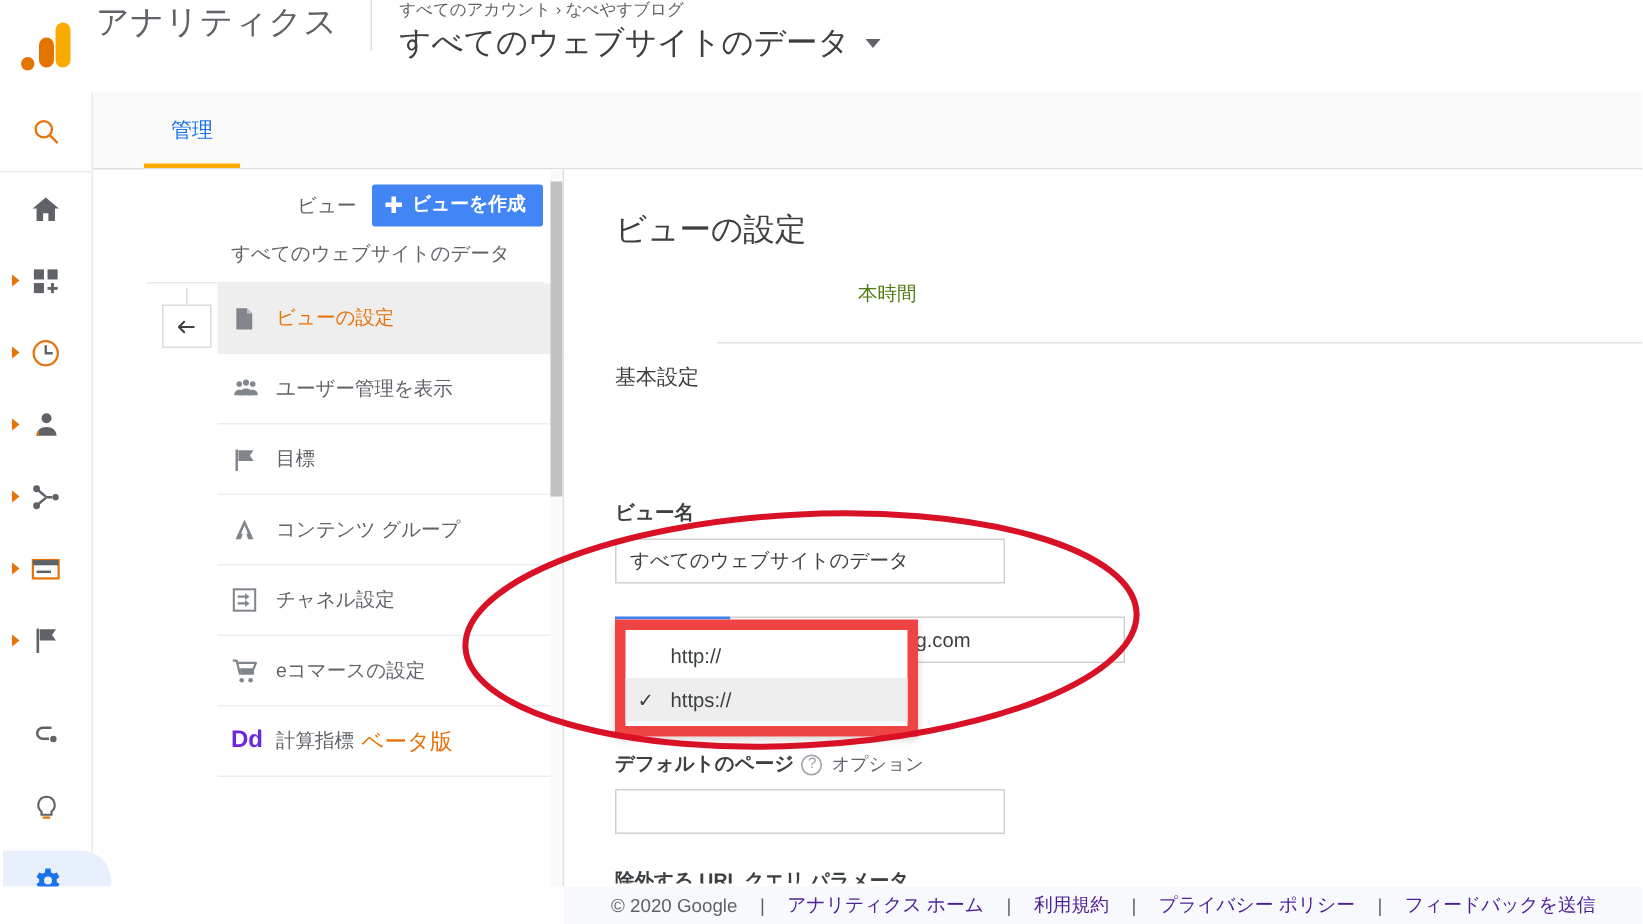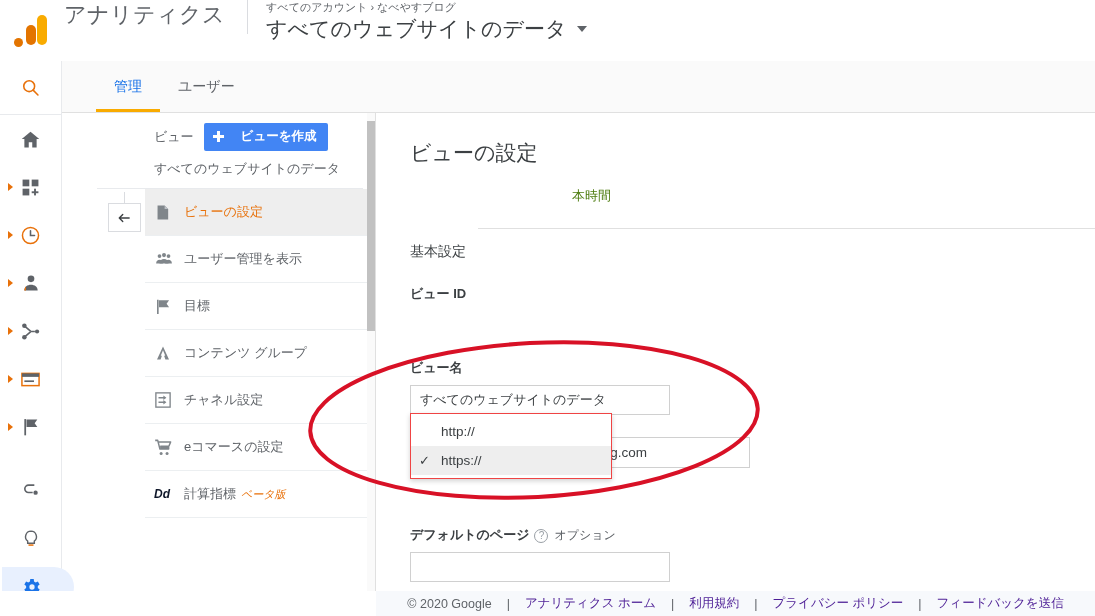--- a/index.html
+++ b/index.html
@@ -99,23 +99,23 @@
     width: 100%; height: 3px; background: #F9AB00;
   }
 
   
   .navcol {
     position: absolute; left: 97px; top: 113px; width: 278px; height: 478px;
     background: #fff; overflow: hidden;
   }
   .nav-head { padding: 10px 0 0 57px; }
   .nav-head-row { display: flex; align-items: center; }
-  .nav-head-label { font-size: 13px; color: #5f6368; margin-right: 10px; }
+  .nav-head-label { font-size: 13px; color: #5f6368; margin-right: 10px; margin-left: 44px; }
   .btn-create {
-    display: inline-flex; align-items: center; gap: 17px;
+    display: inline-flex; align-items: center; gap: 7px;
     background: #4285f4; color: #fff; border: none; border-radius: 2px;
     font-size: 12.5px; font-weight: bold; padding: 5px 11px 6px 9px;
     cursor: pointer; font-family: inherit;
   }
   .plus-g {
     display: inline-block; position: relative; width: 11px; height: 11px;
   }
   .plus-g::before, .plus-g::after {
     content: ""; position: absolute; background: #fff;
   }
@@ -132,22 +132,22 @@
     padding-left: 9px; margin-left: -9px; margin-right: -12px;
     padding-right: 12px;
   }
   .nav-row.active { background: #eeeeee; }
   .nav-row.active .nav-text { color: #E8710A; }
   .nav-ico {
     width: 30px; flex: 0 0 30px; display: flex;
     align-items: center; justify-content: flex-start;
   }
   .nav-text { font-size: 13px; color: #5f6368; white-space: nowrap; }
-  .nav-dd { font-size: 12px; font-weight: bold; color: #0f172a; width: 30px; font-style: italic; }
-  .beta-tag { color: #E8710A; font-size: 11px; margin-left: 5px; font-style: italic; }
+  .nav-dd { font-size: 16px; font-weight: bold; color: #6d28d9; width: 30px; }
+  .beta-tag { color: #E8710A; font-size: 15px; margin-left: 5px; }
 
   
   .navcol-edge {
     position: absolute; left: 375px; top: 113px;
     width: 1px; height: 478px; background: #e0e0e0;
   }
   .nav-scroll-track {
     position: absolute; left: 367px; top: 113px; width: 8px; height: 478px;
     background: #fafafa;
   }
@@ -215,21 +215,21 @@
     color: #3c4043; padding: 0 10px; font-family: inherit; outline: none;
   }
   .tz-text {
     position: absolute; left: 196px; top: 74px;
     font-size: 13px; color: #4d7c0f; white-space: nowrap;
   }
 
   
   .dd-menu {
     position: absolute; left: 34px; top: 300px; width: 202px;
-    background: #fff; border: 1px solid #ef4444;
+    background: #fff; border: 7px solid #ef4444;
     box-shadow: 0 2px 5px rgba(0,0,0,.18); z-index: 40; padding: 3px 0;
   }
   .dd-item {
     height: 29px; display: flex; align-items: center;
     font-size: 13.5px; color: #3c4043; padding-left: 8px; cursor: pointer;
   }
   .dd-item.sel { background: #eeeeee; }
   .dd-check { width: 22px; font-size: 13px; color: #3c4043; }
   .dd-gap { width: 22px; }
 
@@ -386,21 +386,20 @@
       </svg>
     </div>
 
     <div class="rail-item">
       
     </div>
   </div>
 
   <div class="tabs">
     <div class="tab active">管理</div>
-    <div class="tab">ユーザー</div>
   </div>
 
   <div class="navcol">
     <div class="nav-head">
       <div class="nav-head-row">
         <span class="nav-head-label">ビュー</span>
         <button class="btn-create">
           <span class="plus-g"></span>
           <span>ビューを作成</span>
         </button>
@@ -500,21 +499,20 @@
 
   <div class="main">
     <div class="main-title">ビューの設定</div>
 
     <div class="sec-head">
       <span class="sec-head-txt">基本設定</span>
       <span class="sec-head-line"></span>
     </div>
 
     <div class="fld-block">
-      <div class="fld-label">ビュー ID</div>
       <div class="viewid-spacer"></div>
     </div>
 
     <div class="fld-block">
       <div class="fld-label">ビュー名</div>
       <input class="txt-input" type="text" value="すべてのウェブサイトのデータ" style="">
     </div>
 
     <div class="fld-block">
       <div class="url-row">

